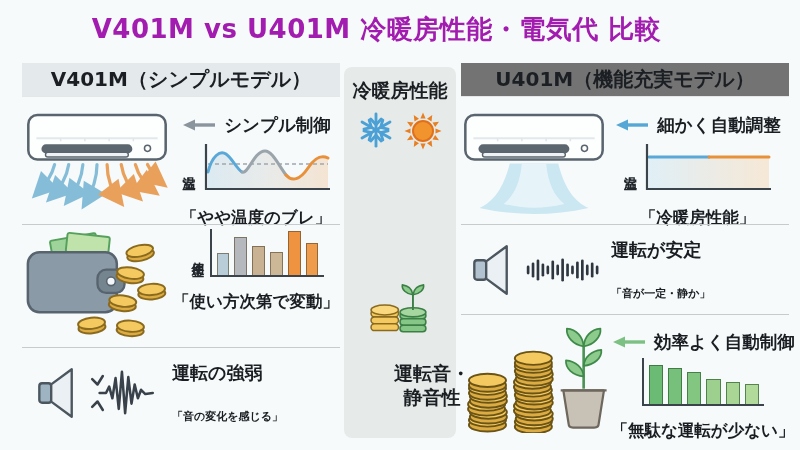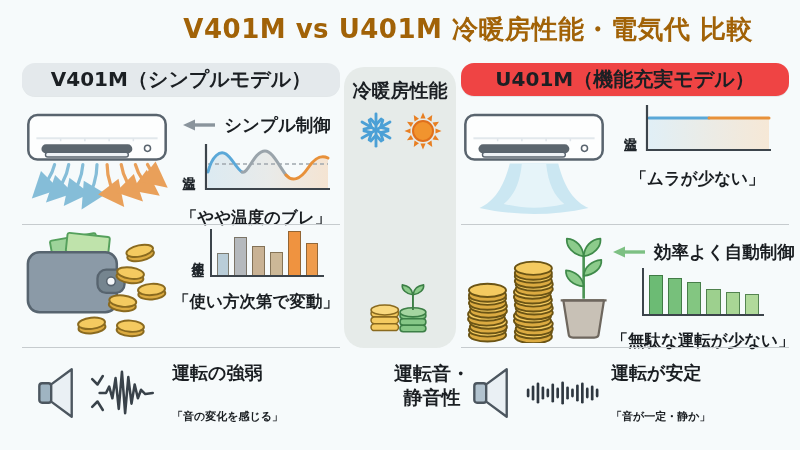--- a/index.html
+++ b/index.html
@@ -6,34 +6,34 @@
   html,body { width: 800px; height: 450px; }
   body {
     position: relative;
     background: #f6fafb;
     font-family: "DejaVu Sans", "Liberation Sans", sans-serif;
     color: #1a1e22;
     overflow: hidden;
   }
   .page-title {
     position: absolute; top: 12px; left: 0; width: 753px;
-    text-align: right; font-size: 26px; font-weight: 900; color: #a16207;
+    text-align: center; font-size: 26px; font-weight: 900; color: #a21caf;
     letter-spacing: 0.5px;
   }
   .col { position: absolute; top: 63px; }
   .col-left  { left: 22px;  width: 318px; }
   .col-right { left: 461px; width: 328px; }
   .col-header {
-    height: 33px; border-radius: 13px;
+    height: 33px; border-radius: 0;
     display: flex; align-items: center; justify-content: center;
     font-size: 20px; font-weight: 800; color: #1b1f23;
     box-shadow: 0 1px 0 rgba(80,95,105,0.12);
   }
   .hdr-gray { background: #e4e9ec; }
-  .hdr-blue { background: #ef4444; }
+  .hdr-blue { background: #737373; }
   .rows { margin-top: 2px; }
   .row { position: relative; }
   .row + .row { border-top: 1.5px solid #c6cbce; }
   .row1 { height: 126px; display: flex; }
   .row2 { height: 123px; display: flex; }
   .row3 { height: 90px;  display: flex; align-items: center; }
   .icon-area { width: 150px; flex: 0 0 150px; display: flex; justify-content: center; }
   .icon-area.narrow { width: 145px; flex-basis: 145px; }
   .r-side { flex: 1; display: flex; flex-direction: column; align-items: center; }
   .arrow-line { display: flex; align-items: center; gap: 7px; margin-top: 15px; }
@@ -49,22 +49,22 @@
     display: flex; align-items: flex-end; gap: 5px; padding: 0 5px;
     border-left: 2.2px solid #3c444b; border-bottom: 2.2px solid #3c444b;
   }
   .bars.wide { width: 122px; }
   .bars .bar { flex: 1; border: 1.3px solid rgba(70,60,40,0.55); border-bottom: none; }
   .r3-icons { width: 150px; flex: 0 0 150px; display: flex; align-items: center; justify-content: center; gap: 2px; }
   .r3-text { flex: 1; font-weight: 800; }
   .r3-line1 { font-size: 18px; }
   .r3-line2 { font-size: 11px; margin-top: 24px; white-space: nowrap; }
   .mid-panel {
-    position: absolute; left: 344px; top: 67px; width: 112px; height: 281px;
-    background: #e6ebe9; border-radius: 20px;
+    position: absolute; left: 344px; top: 67px; width: 112px; height: 371px;
+    background: #e6ebe9; border-radius: 8px;
   }
   .mid-label {
     position: absolute; left: 0; width: 100%; text-align: center;
     font-size: 19px; font-weight: 800; line-height: 24px; color: #1b1f23;
     white-space: pre-line;
   }
   .mid-icons { position: absolute; left: 0; width: 100%; display: flex; justify-content: center; gap: 8px; }
   .s1-label { top: 11px; }
   .s1-icons { top: 44px; }
   .s2-label { top: 158px; }
@@ -279,38 +279,77 @@
           <path d="M58,52 C56,72 50,84 40,92 C62,97 78,97 100,92 C90,84 84,72 82,52 Z" fill="#e6f4f9"></path>
           <rect x="2" y="4" width="136" height="44" rx="9" fill="#fdfefe" stroke="#59646e" stroke-width="2.5"></rect>
           <line x1="10" y1="27" x2="130" y2="27" stroke="#e2e8ec" stroke-width="1.8"></line>
           <path d="M34,27 v3 M58,27 v3 M82,27 v3 M106,27 v3" stroke="#dfe5ea" stroke-width="1.5"></path>
           <rect x="15" y="33" width="90" height="9" rx="4.5" fill="#5c666e"></rect>
           <rect x="19" y="41" width="82" height="4.5" rx="2.2" fill="#eef2f5" stroke="#59646e" stroke-width="1.4"></rect>
           <circle cx="120" cy="37" r="3" fill="#ffffff" stroke="#59646e" stroke-width="1.5"></circle>
         </svg>
       </div>
       <div class="r-side">
+        <div class="arrow-line">
+          <svg width="36" height="14" viewBox="0 0 36 14">
+            <line x1="34" y1="7" x2="12" y2="7" stroke="#55a7d6" stroke-width="3.4"></line>
+            <polygon points="2,7 14,1.5 14,12.5" fill="#55a7d6"></polygon>
+          </svg>
+          <span class="arrow-label">細かく自動調整</span>
+        </div>
         <div class="mini-chart">
           <div class="v-label">室温</div>
           <svg width="132" height="52" viewBox="0 0 132 52">
             <defs>
               <linearGradient id="gr" x1="0" y1="0" x2="1" y2="0">
                 <stop offset="0" stop-color="#cfe6f2"></stop>
                   <stop offset="1" stop-color="#f6d9b8"></stop>
               </linearGradient>
             </defs>
             <rect x="7" y="17" width="120" height="30" fill="url(#gr)" opacity="0.55"></rect>
             <g stroke-width="3" stroke-linecap="round">
               <line x1="7" y1="16" x2="67" y2="16" stroke="#5aa8d8"></line>
               <line x1="67" y1="16" x2="127" y2="16" stroke="#e8913a"></line>
             </g>
             <path d="M5,3 L5,48 L129,48" fill="none" stroke="#3c444b" stroke-width="2.2"></path>
           </svg>
         </div>
-        <div class="caption">「ムラが少ない」</div>
+        <div class="caption">「冷暖房性能」</div>
+      </div>
+    </div>
+
+    <div class="row row3">
+      <div class="r3-icons">
+        <svg width="50" height="54" viewBox="0 0 46 50">
+          <rect x="2" y="16" width="11" height="18" rx="2.5" fill="#b2c3cf" stroke="#4c565f" stroke-width="2.2"></rect>
+          <path d="M13,17 L32,3 L32,47 L13,33 Z" fill="#eaf0f4" stroke="#4c565f" stroke-width="2.2" stroke-linejoin="round"></path>
+        </svg>
+        <svg width="76" height="54" viewBox="0 0 74 50">
+          <g stroke="#2e3740" stroke-width="2.6" stroke-linecap="round">
+            <line x1="4" y1="22" x2="4" y2="28"></line>
+              <line x1="8.8" y1="19" x2="8.8" y2="31"></line>
+            <line x1="13.6" y1="16" x2="13.6" y2="34"></line>
+              <line x1="18.4" y1="20" x2="18.4" y2="30"></line>
+            <line x1="23.2" y1="22" x2="23.2" y2="28"></line>
+              <line x1="28" y1="17" x2="28" y2="33"></line>
+            <line x1="32.8" y1="21" x2="32.8" y2="29"></line>
+              <line x1="37.6" y1="15" x2="37.6" y2="35"></line>
+            <line x1="42.4" y1="20" x2="42.4" y2="30"></line>
+              <line x1="47.2" y1="22" x2="47.2" y2="28"></line>
+            <line x1="52" y1="18" x2="52" y2="32"></line>
+              <line x1="56.8" y1="16" x2="56.8" y2="34"></line>
+            <line x1="61.6" y1="21" x2="61.6" y2="29"></line>
+              <line x1="66.4" y1="19" x2="66.4" y2="31"></line>
+            <line x1="71.2" y1="22" x2="71.2" y2="28"></line>
+          </g>
+        </svg>
+      </div>
+      <div class="r3-text">
+        <div class="r3-line1">運転が安定</div>
+        <div class="r3-line2">「音が一定・静か」</div>
       </div>
     </div>
 
     <div class="row row2">
       <div class="icon-area">
         <svg width="150" height="108" viewBox="0 0 170 122" style="margin-top:10px">
           <defs>
             <g id="cA">
               <ellipse cx="0" cy="3" rx="21" ry="7.5" fill="#dcab41" stroke="#6b5415" stroke-width="2.2"></ellipse>
               <ellipse cx="0" cy="-2.5" rx="21" ry="7.5" fill="#f4ca60" stroke="#6b5415" stroke-width="2.2"></ellipse>
@@ -360,46 +399,14 @@
               <div class="bar" style="height: 78%; background: rgb(119, 192, 123); border-color: rgba(45, 95, 50, 0.7);"></div>
               <div class="bar" style="height: 70%; background: rgb(131, 198, 129); border-color: rgba(45, 95, 50, 0.7);"></div>
               <div class="bar" style="height: 55%; background: rgb(157, 208, 142); border-color: rgba(45, 95, 50, 0.7);"></div>
               <div class="bar" style="height: 48%; background: rgb(169, 214, 149); border-color: rgba(45, 95, 50, 0.7);"></div>
               <div class="bar" style="height: 44%; background: rgb(177, 218, 155); border-color: rgba(45, 95, 50, 0.7);"></div>
             </div>
         </div>
         <div class="caption">「無駄な運転が少ない」</div>
       </div>
     </div>
-
-    <div class="row row3">
-      <div class="r3-icons">
-        <svg width="50" height="54" viewBox="0 0 46 50">
-          <rect x="2" y="16" width="11" height="18" rx="2.5" fill="#b2c3cf" stroke="#4c565f" stroke-width="2.2"></rect>
-          <path d="M13,17 L32,3 L32,47 L13,33 Z" fill="#eaf0f4" stroke="#4c565f" stroke-width="2.2" stroke-linejoin="round"></path>
-        </svg>
-        <svg width="76" height="54" viewBox="0 0 74 50">
-          <g stroke="#2e3740" stroke-width="2.6" stroke-linecap="round">
-            <line x1="4" y1="22" x2="4" y2="28"></line>
-              <line x1="8.8" y1="19" x2="8.8" y2="31"></line>
-            <line x1="13.6" y1="16" x2="13.6" y2="34"></line>
-              <line x1="18.4" y1="20" x2="18.4" y2="30"></line>
-            <line x1="23.2" y1="22" x2="23.2" y2="28"></line>
-              <line x1="28" y1="17" x2="28" y2="33"></line>
-            <line x1="32.8" y1="21" x2="32.8" y2="29"></line>
-              <line x1="37.6" y1="15" x2="37.6" y2="35"></line>
-            <line x1="42.4" y1="20" x2="42.4" y2="30"></line>
-              <line x1="47.2" y1="22" x2="47.2" y2="28"></line>
-            <line x1="52" y1="18" x2="52" y2="32"></line>
-              <line x1="56.8" y1="16" x2="56.8" y2="34"></line>
-            <line x1="61.6" y1="21" x2="61.6" y2="29"></line>
-              <line x1="66.4" y1="19" x2="66.4" y2="31"></line>
-            <line x1="71.2" y1="22" x2="71.2" y2="28"></line>
-          </g>
-        </svg>
-      </div>
-      <div class="r3-text">
-        <div class="r3-line1">運転が安定</div>
-        <div class="r3-line2">「音が一定・静か」</div>
-      </div>
-    </div>
   </div>
 </div>
 
 </body></html>

